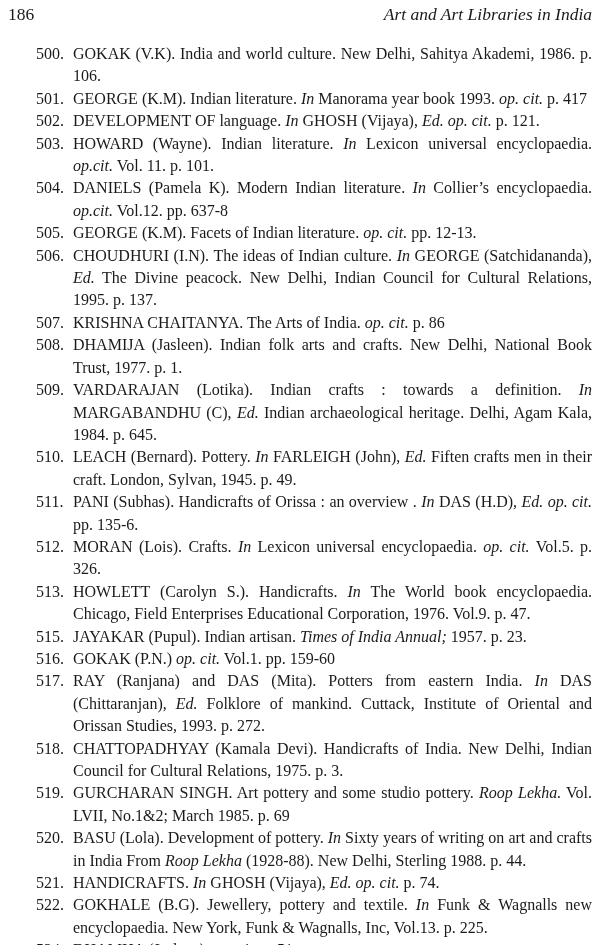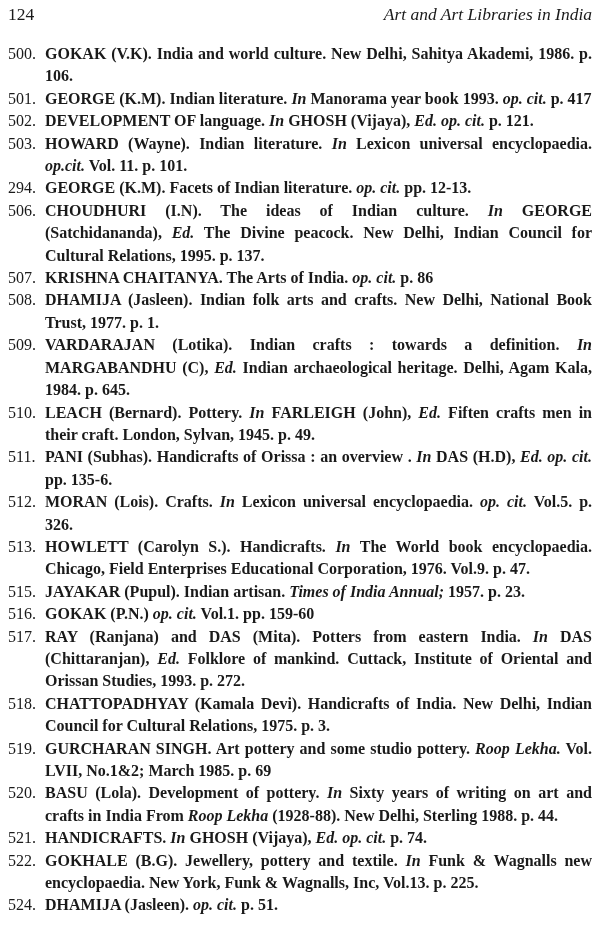--- a/index.html
+++ b/index.html
@@ -11,30 +11,30 @@
     .page-header {
       position: absolute; top: 4px; left: 8px; right: 8px; height: 22px;
       font-size: 17.5px;
     }
     .page-number { position: absolute; left: 0; top: 0; }
     .running-title { position: absolute; right: 0; top: 0; font-style: italic; }
     .entries {
       position: absolute; top: 43px; left: 8px; right: 8px;
       font-size: 16px; line-height: 22.4px;
     }
-    .entry { position: relative; padding-left: 37px; text-align: justify; }
+    .entry { position: relative; padding-left: 37px; text-align: justify; margin-left: 28px; }
     .entry-num { position: absolute; left: 0; top: 0; }
-    .entry-text { display: block; font-weight: bold; }
+    .entry-text { display: block; }
     .it { font-style: italic; }
   </style>
 </head>
 <body>
 
 <div class="page-header">
-  <span class="page-number">124</span>
+  <span class="page-number">186</span>
   <span class="running-title">Art and Art Libraries in India</span>
 </div>
 
 <div class="entries" id="entries">
     <div class="entry">
     <span class="entry-num">500.</span>
     <span class="entry-text"><span>GOKAK (V.K). India and world culture. New Delhi, Sahitya Akademi, 1986. p. 106.</span></span>
   </div>
     <div class="entry">
     <span class="entry-num">501.</span>
@@ -42,21 +42,25 @@
   </div>
     <div class="entry">
     <span class="entry-num">502.</span>
     <span class="entry-text"><span>DEVELOPMENT OF language. </span><span class="it">In</span><span> GHOSH (Vijaya), </span><span class="it">Ed. op. cit.</span><span> p. 121.</span></span>
   </div>
     <div class="entry">
     <span class="entry-num">503.</span>
     <span class="entry-text"><span>HOWARD (Wayne). Indian literature. </span><span class="it">In</span><span> Lexicon universal encyclopaedia. </span><span class="it">op.cit.</span><span> Vol. 11. p. 101.</span></span>
   </div>
     <div class="entry">
-    <span class="entry-num">294.</span>
+    <span class="entry-num">504.</span>
+    <span class="entry-text"><span>DANIELS (Pamela K). Modern Indian literature. </span><span class="it">In</span><span> Collier’s encyclopaedia. </span><span class="it">op.cit.</span><span> Vol.12. pp. 637-8</span></span>
+  </div>
+    <div class="entry">
+    <span class="entry-num">505.</span>
     <span class="entry-text"><span>GEORGE (K.M). Facets of Indian literature. </span><span class="it">op. cit.</span><span> pp. 12-13.</span></span>
   </div>
     <div class="entry">
     <span class="entry-num">506.</span>
     <span class="entry-text"><span>CHOUDHURI (I.N). The ideas of Indian culture. </span><span class="it">In</span><span> GEORGE (Satchidananda), </span><span class="it">Ed.</span><span> The Divine peacock. New Delhi, Indian Council for Cultural Relations, 1995. p. 137.</span></span>
   </div>
     <div class="entry">
     <span class="entry-num">507.</span>
     <span class="entry-text"><span>KRISHNA CHAITANYA. The Arts of India. </span><span class="it">op. cit.</span><span> p. 86</span></span>
   </div>

